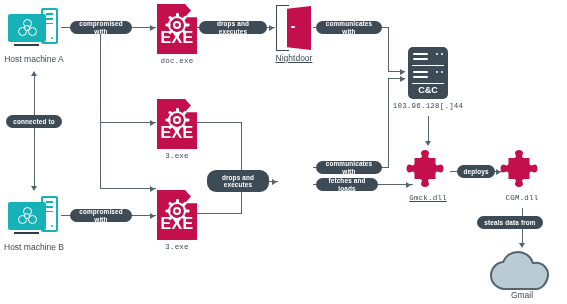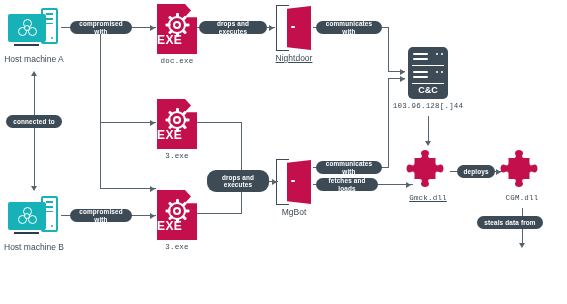--- a/index.html
+++ b/index.html
@@ -90,22 +90,22 @@
   .exe .gear{position:absolute;left:9px;top:10px;width:22px;height:22px;}
   .exe .gear .g-ring{
     position:absolute;inset:2px;border:2px solid #ffffff;border-radius:50%;box-sizing:border-box;
   }
   .exe .gear .g-hole{
     position:absolute;left:7px;top:7px;width:8px;height:8px;
     border:2px solid #ffffff;border-radius:50%;box-sizing:border-box;
   }
   .exe .gear b{position:absolute;left:9.5px;top:-1px;width:3px;height:5px;background:#ffffff;border-radius:1px;transform-origin:1.5px 12px;}
   .exe .lbl{
-    position:absolute;left:0;right:0;bottom:7px;
-    color:#ffffff;font-size:12px;font-weight:bold;letter-spacing:.4px;
+    position:absolute;left:0;right:0;bottom:7px;text-align:center;
+    color:#ffffff;font-size:16px;font-weight:bold;letter-spacing:.4px;
     font-family:"Liberation Sans",sans-serif;
   }
 
   
   .door{position:relative;width:36px;height:46px;}
   .door .frame{
     position:absolute;left:0;top:0;width:13px;height:46px;
     border:1.8px solid #3d4b57;border-right:none;box-sizing:border-box;
   }
   .door .panel{
@@ -277,28 +277,20 @@
 
   <div class="node" style="left:276px;top:5px;">
     <div class="door">
       <div class="frame"></div>
         <div class="panel"></div>
         <div class="knob"></div>
     </div>
     <div class="caption cap-sans" style="top:48px;left:18px;text-decoration:underline;">Nightdoor</div>
   </div>
 
-  <div class="node" style="left:276px;top:159px;">
-    <div class="door">
-      <div class="frame"></div>
-        <div class="panel"></div>
-        <div class="knob"></div>
-    </div>
-    <div class="caption cap-sans" style="top:48px;left:18px;">MgBot</div>
-  </div>
 
   <div class="seg h" style="left:313px;top:27px;width:76px;"></div>
   <div class="seg v" style="left:388px;top:27px;height:45px;"></div>
   <div class="seg h" style="left:388px;top:71px;width:17px;"></div>
   <div class="arw r" style="left:400px;top:68.5px;"></div>
   <div class="pill" style="left:316px;top:21px;width:66px;height:13px;">communicates with</div>
 
   <div class="seg h" style="left:313px;top:167px;width:76px;"></div>
   <div class="seg v" style="left:388px;top:78px;height:90px;"></div>
   <div class="seg h" style="left:388px;top:78px;width:17px;"></div>
@@ -348,14 +340,22 @@
         <path fill="#c3104c" d="M15 3c0-2 2-3 4-3s4 1 4 3c0 1.3-.9 2-.9 3.2 0 1.1 1 1.8 2.2 1.8h5.2v5.2c0 1.2.7 2.2 1.8 2.2 1.2 0 1.9-.9 3.2-.9 2 0 3 2 3 4s-1 4-3 4c-1.3 0-2-.9-3.2-.9-1.1 0-1.8 1-1.8 2.2v5.2h-5.2c-1.2 0-2.2.7-2.2 1.8 0 1.2.9 1.9.9 3.2 0 2-2 3-4 3s-4-1-4-3c0-1.3.9-2 .9-3.2 0-1.1-1-1.8-2.2-1.8H8.5v-5.2c0-1.2-.7-2.2-1.8-2.2-1.2 0-1.9.9-3.2.9-2 0-3-2-3-4s1-4 3-4c1.3 0 2 .9 3.2.9 1.1 0 1.8-1 1.8-2.2V8h5.2c1.2 0 2.2-.7 2.2-1.8C15.9 5 15 4.3 15 3z"></path>
       </svg>
     </div>
     <div class="caption cap-mono" style="top:44px;left:22px;">CGM.dll</div>
   </div>
 
   <div class="seg v" style="left:521.5px;top:208px;height:36px;"></div>
   <div class="arw d" style="left:519px;top:243px;"></div>
   <div class="pill" style="left:477px;top:216px;width:66px;height:13px;">steals data from</div>
 
+  <div class="node" style="left:487px;top:249px;">
+    <div class="cloud">
+      <svg viewBox="0 0 70 42" aria-hidden="true">
+        <path d="M18 40c-7.7 0-14-6-14-13.5C4 19.6 9.2 13.8 16 13.1c2.2-6 8-10.1 14.8-10.1 7.2 0 13.3 4.7 15.2 11.2 1-.3 2-.4 3-.4 6.6 0 12 5.3 12 11.9S55.6 40 49 40H18z" fill="#b9cbd4" stroke="#55646f" stroke-width="2" stroke-linejoin="round"></path>
+      </svg>
+    </div>
+    <div class="caption cap-sans" style="top:41px;left:35px;">Gmail</div>
+  </div>
 
 </div>
 
 </body></html>

